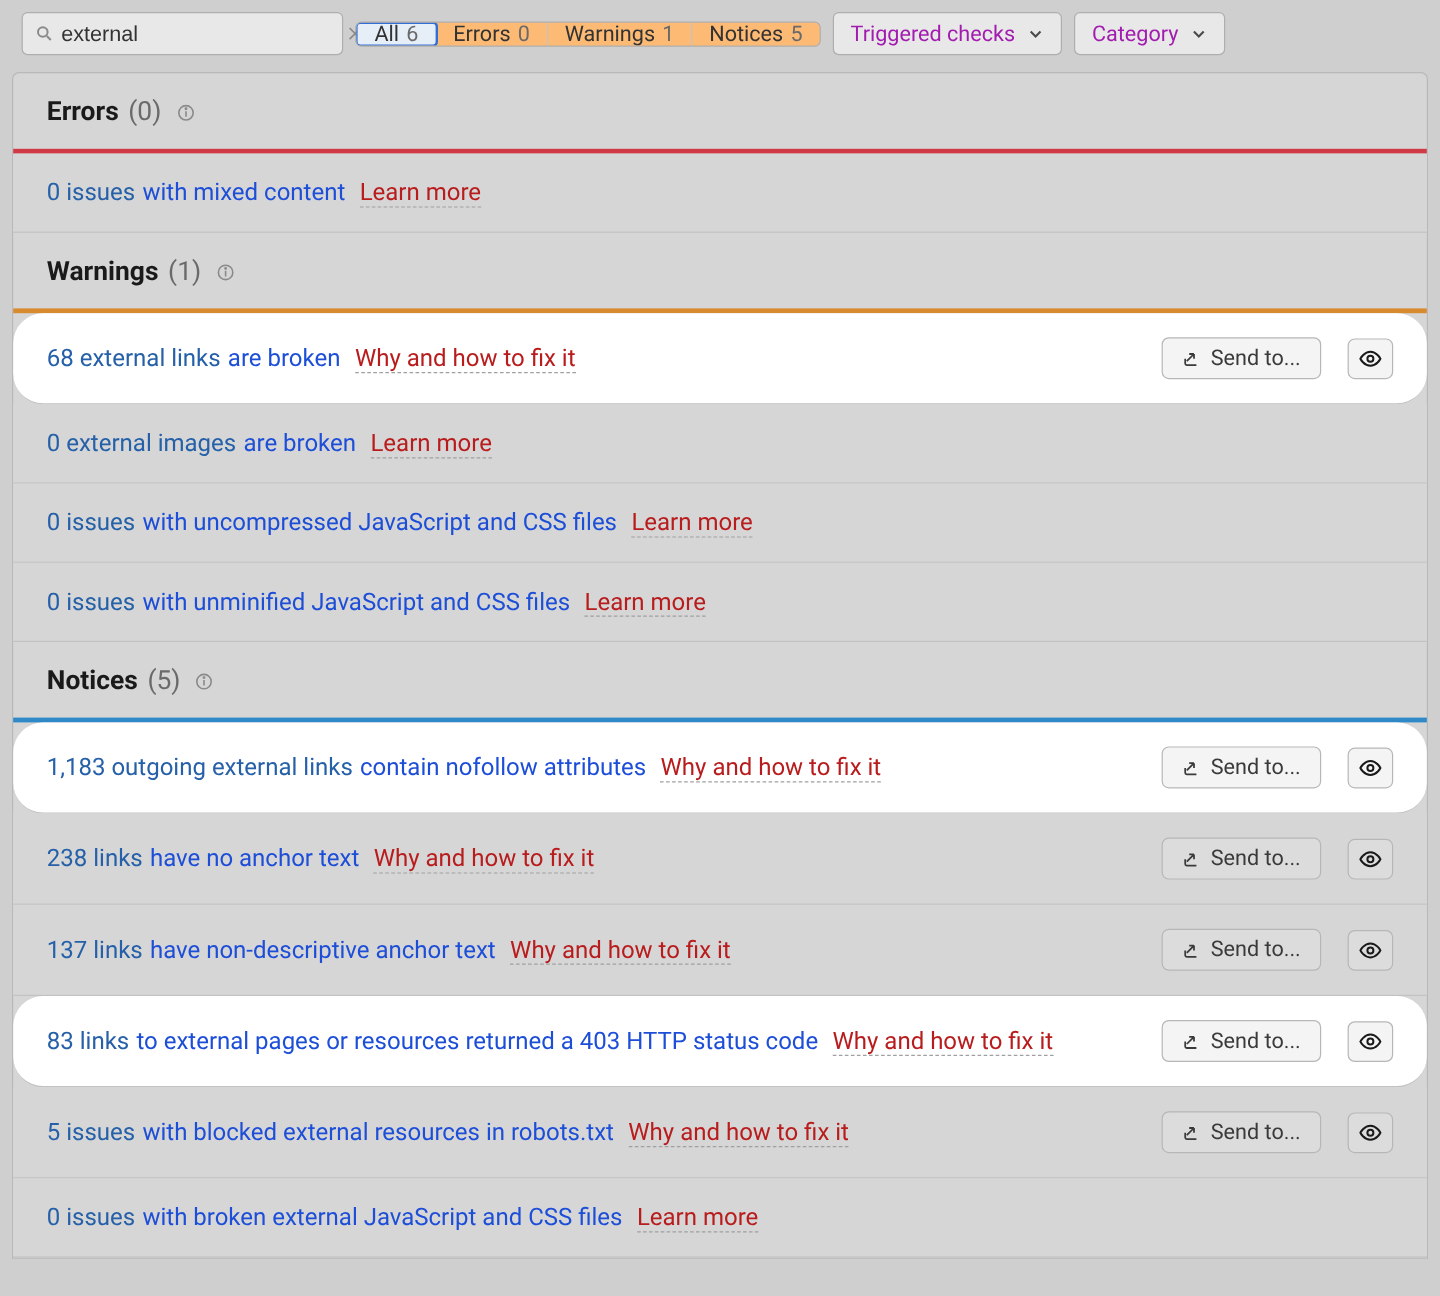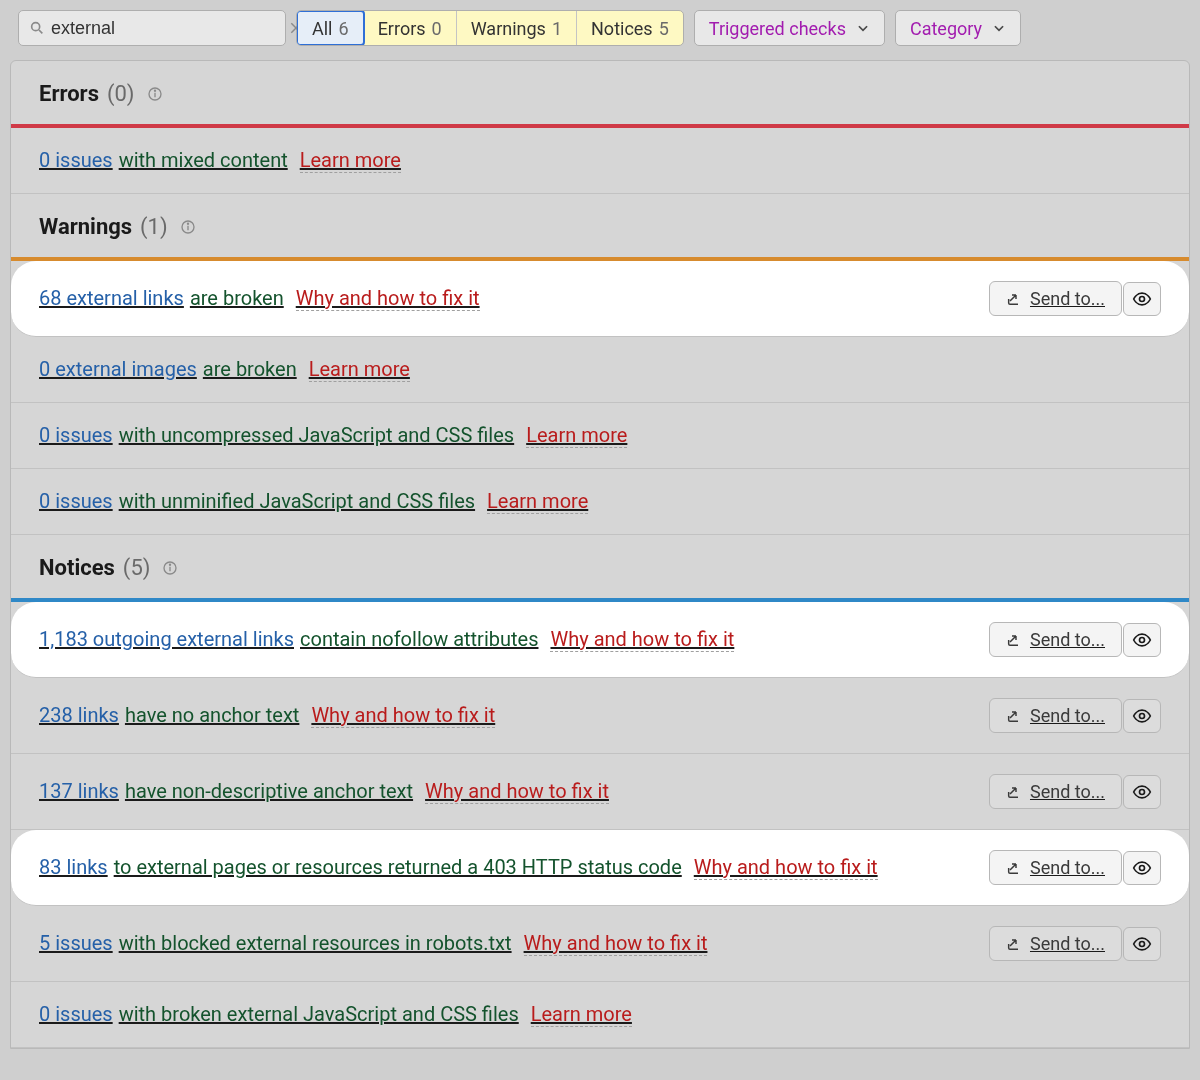--- a/index.html
+++ b/index.html
@@ -43,22 +43,22 @@
   .clear-icon {
     margin-right: 10px;
     color: #8a8a8a;
     cursor: pointer;
   }
   .filter-tabs {
     display: flex;
     border: 1px solid #aeaeae;
     border-radius: 5px;
     overflow: hidden;
-    height: 36px;
-    background: #fef9c3;
+    height: 21px;
+    background: #fdba74;
   }
   .filter-tab {
     display: flex;
     align-items: center;
     gap: 6px;
     padding: 0 14px;
     font-size: 18px;
     border-right: 1px solid #c4c4c4;
     cursor: pointer;
     color: #333;
@@ -118,33 +118,32 @@
   .divider.notice { background: #2f88c7; }
 
   .row {
     display: flex;
     align-items: center;
     justify-content: space-between;
     padding: 20px 28px;
     border-bottom: 1px solid #c2c2c2;
     font-size: 20px;
     background: #d6d6d6;
-    text-decoration: underline;
   }
   .row.highlight { background: #ffffff; border-radius: 25px; }
   .row-text { display: flex; flex-wrap: wrap; gap: 6px; align-items: baseline; }
   .link { color: #2560a8; }
-  .row-desc { color: #14532d; }
+  .row-desc { color: #1d4ed8; }
   .hint {
     color: #b91c1c;
     border-bottom: 1px dashed #a0a0a0;
     margin-left: 6px;
     cursor: pointer;
   }
-  .row-actions { display: flex; gap: 1px; align-items: center; }
+  .row-actions { display: flex; gap: 22px; align-items: center; }
   .send-btn {
     display: flex;
     align-items: center;
     gap: 8px;
     border: 1px solid #b7b7b7;
     border-radius: 6px;
     padding: 6px 16px;
     font-size: 18px;
     color: #3a3a3a;
     cursor: pointer;

